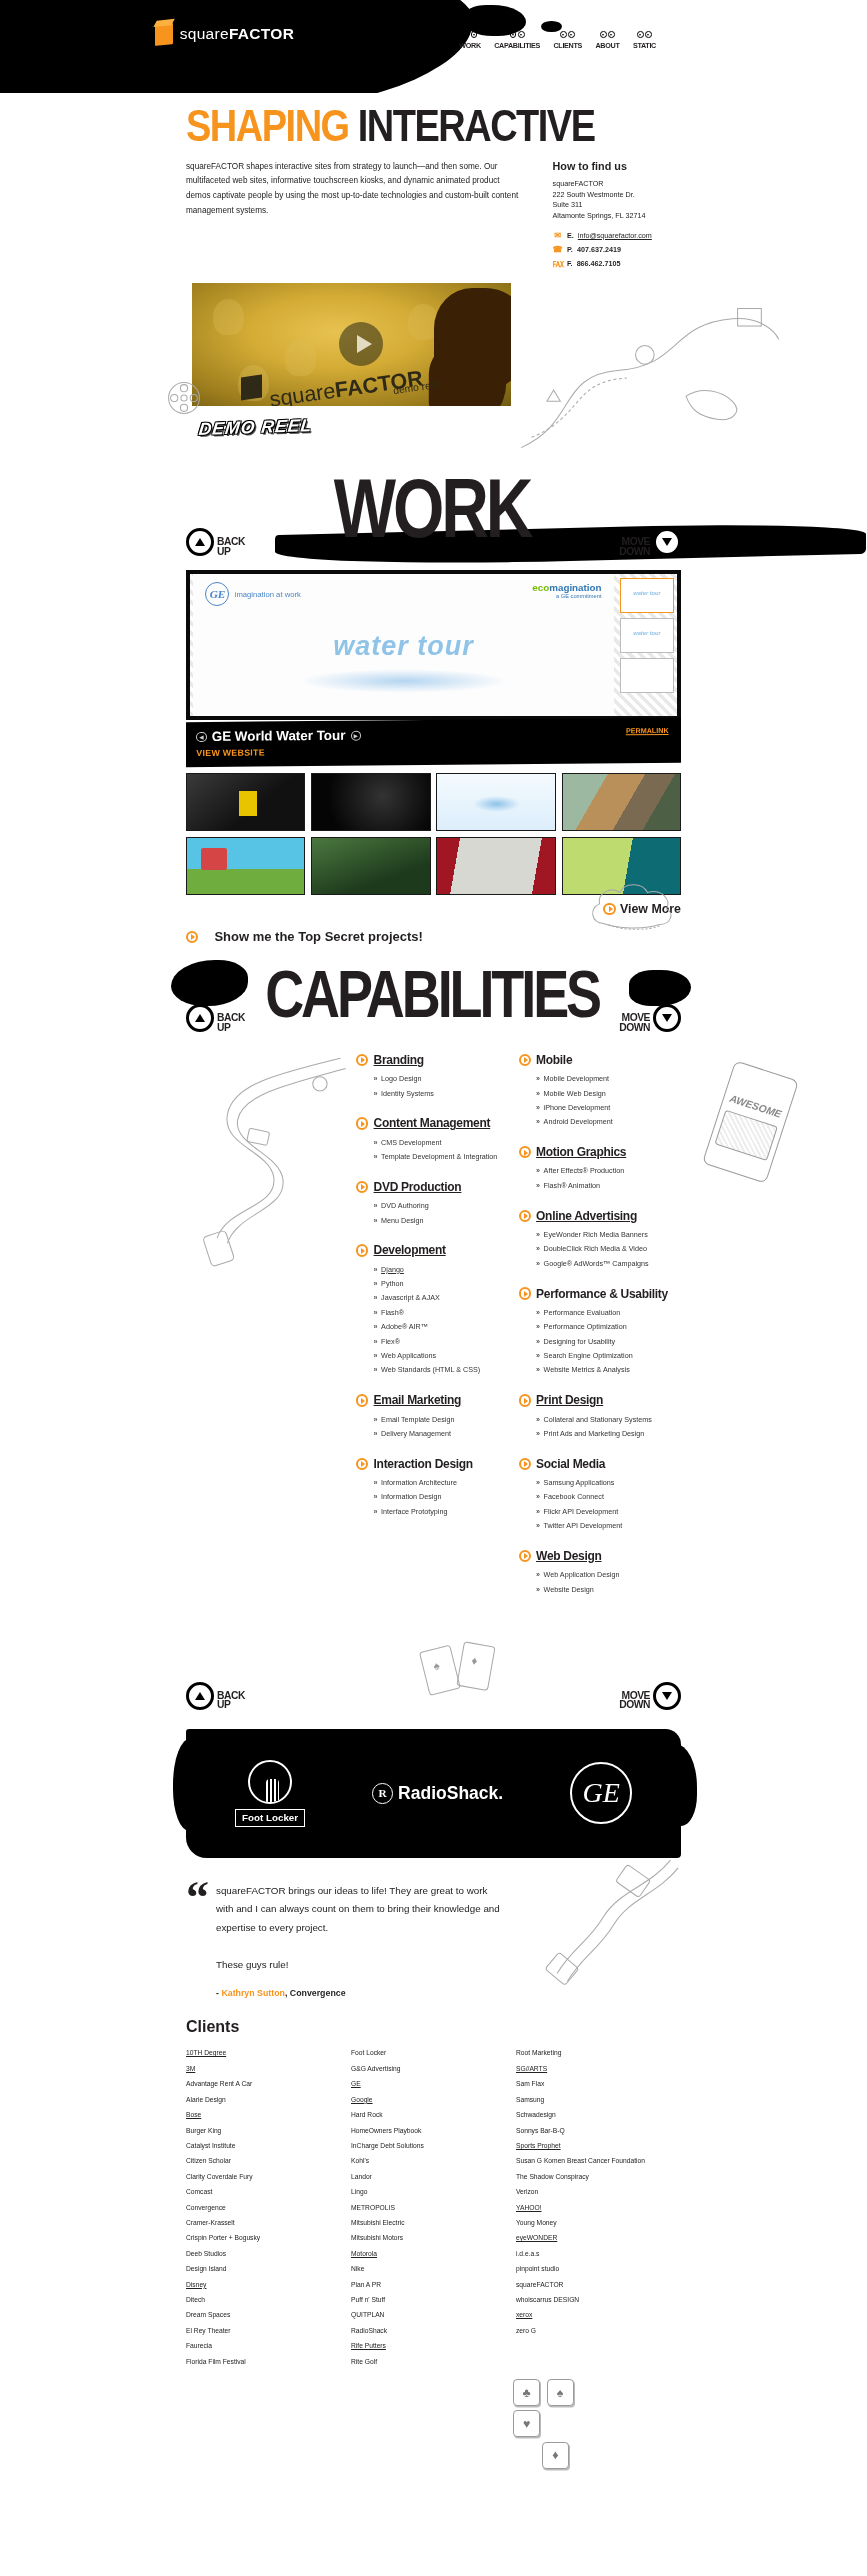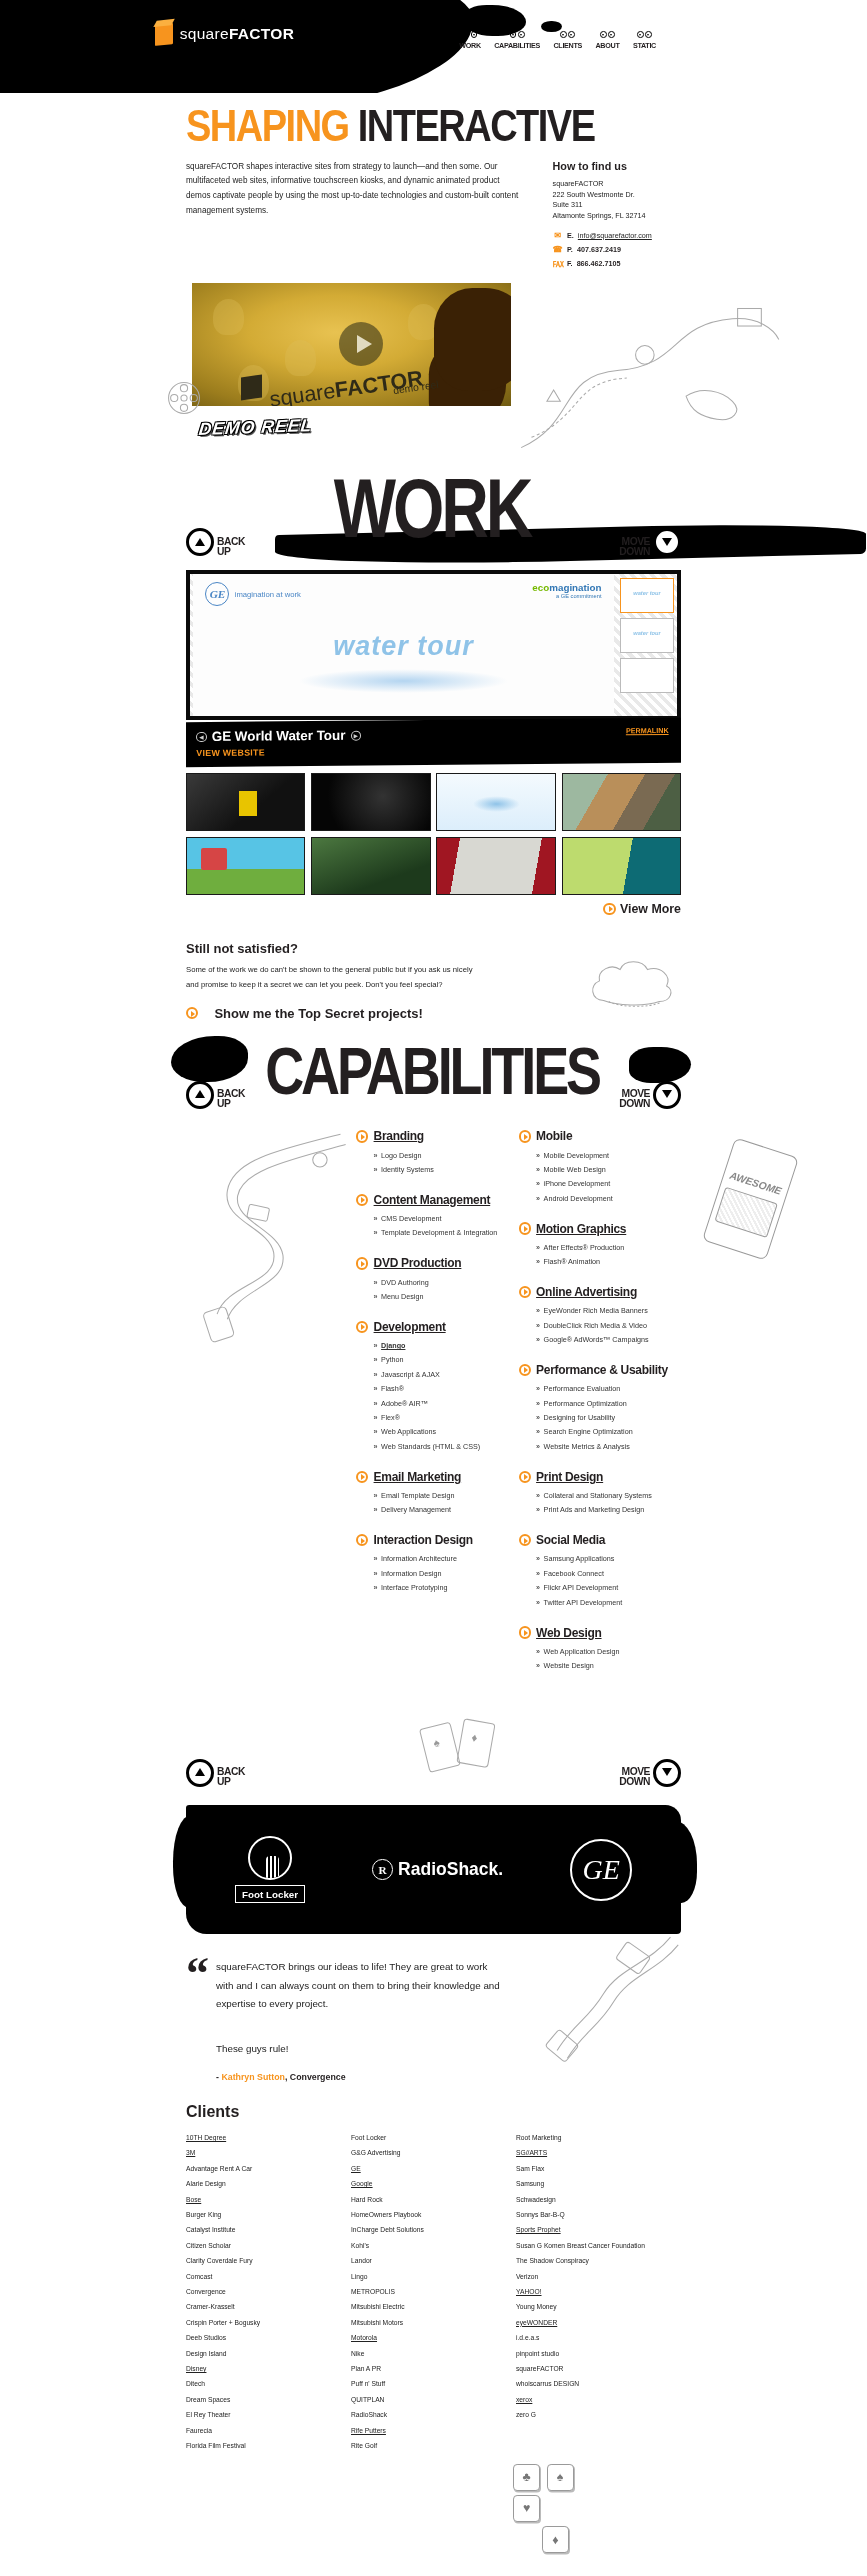--- a/index.html
+++ b/index.html
@@ -109,21 +109,21 @@
   .caps { position: relative; padding-bottom: 20.6px; }
   .caps-body { display: flex; margin-top: 20.6px; }
   .cables { width: 170px; flex: none; position: relative; }
   .caps-col { flex: 1; padding-right: 10.3px; }
   .cap-group { margin-bottom: 15.5px; }
   .cap-head { display: flex; align-items: center; gap: 5.2px; margin-bottom: 5.2px; }
   .cap-head h4 { font-size: 12px; font-weight: bold; letter-spacing: -0.3px; }
   .cap-head h4.u { text-decoration: underline; }
   .cap-item { font-size: 7.2px; line-height: 2.0; color: #333; padding-left: 17.5px; }
   .cap-item .gl { color: #555; margin-right: 3.6px; font-weight: bold; }
-  .cap-item span.u { text-decoration: underline; font-weight: bold; }
+  .cap-item span.u { text-decoration: underline; }
   .pedal { position: absolute; right: -170px; top: 10.3px; width: 67px; height: 108px; border: 1.5px solid #999; border-radius: 7.2px; transform: rotate(18deg); color:#888; }
   .pedal .pl { display:block; margin: 31px 4.1px 0; font-size: 10.3px; font-weight: bold; font-style: italic; text-align:center; }
   .pedal .screen { margin: 7.2px 5.2px; height: 36px; border: 1px solid #999; border-radius: 3.1px; background: repeating-linear-gradient(45deg,#eee 0 2.1px,#fff 2.1px 4.1px); }
 
   
   .thank { position: relative; }
   .cards { position:absolute; left: 46%; top: 5.2px; }
   .ty-row { display: flex; align-items: flex-end; margin-top: 4.1px; }
   .ty-title { font-size: 77px; font-weight: bold; letter-spacing: -4.1px; transform: scale(.82, 1.25); transform-origin: left bottom; white-space: nowrap; }
   .ty-sub { width: 144px; font-size: 9.8px; font-weight: bold; line-height: 1.45; margin-left: -31px; padding-bottom: 7.2px; }
@@ -133,21 +133,21 @@
   .fl { text-align:center; color:#fff; }
   .fl-circ { width: 44px; height: 44px; border: 2.1px solid #fff; border-radius: 50%; margin: 0 auto 5.2px; position:relative; overflow:hidden; }
   .fl-circ:after { content:""; position:absolute; left:15.5px; top:17.5px; width:13.4px; height:27px; background: repeating-linear-gradient(90deg,#fff 0 2.1px,#000 2.1px 4.1px); border-radius: 4.1px 4.1px 0 0; }
   .fl-box { border: 1.5px solid #fff; padding: 2.6px 6.2px; font-size: 9.8px; font-weight: bold; }
   .rs { color:#fff; font-size: 17.5px; font-weight: bold; display:flex; align-items:center; gap: 5.2px; }
   .rs .r-circ { width: 20.6px; height: 20.6px; border: 1.5px solid #fff; border-radius: 50%; font-size: 11.3px; display:flex; align-items:center; justify-content:center; font-family:"Liberation Serif", serif; }
   .ge-big { width: 62px; height: 62px; border: 2.6px solid #fff; border-radius: 50%; color:#fff; display:flex; align-items:center; justify-content:center; font-size: 28px; font-style: italic; font-family: "Liberation Serif", serif; }
   .quote { position: relative; margin-top: 24px; width: 319px; padding-left: 30px; }
   .qmark { position: absolute; left: 0; top: -7.2px; font-size: 46px; font-weight: bold; font-family: "Liberation Serif", serif; line-height: 1; }
   .quote p { font-size: 9.8px; line-height: 1.9; color:#222; }
-  .quote .p2 { margin-top: 26px; }
+  .quote .p2 { margin-top: 18px; }
   .attrib { margin-top: 13.4px; font-size: 8.8px; font-weight: bold; }
   .attrib .name { color: #f7941e; }
   .plug-sketch { position:absolute; right: 0; top: 222px; }
   .clients { margin-top: 20.6px; }
   .clients h3 { font-size: 16px; font-weight: bold; margin-bottom: 9.3px; }
   .client-cols { display: flex; }
   .client-col { flex: 1; }
   .client { font-size: 6.7px; line-height: 2.3; color:#222; }
   .client.u { text-decoration: underline; }
   .keys { position: relative; height: 113px; }
@@ -341,24 +341,20 @@
       <div class="thumb t7"></div>
 
       <div class="thumb t8"></div>
     </div>
 
   <div class="view-more link">
     <span class="oc"></span>
     <span>View More</span>
   </div>
 
-  <div class="satisfied">
-    <h3>Still not satisfied?</h3>
-    <p>Some of the work we do can't be shown to the general public but if you ask us nicely and promise to keep it a secret we can let you peek. Don't you feel special?</p>
-  </div>
   <div class="secret link">
     <span class="oc"></span>
     <span>Show me the Top Secret projects!</span>
   </div>
   <svg class="cloud" width="88" height="62" viewBox="0 0 170 120">
     <path class="sketch" d="M30,90 C5,88 2,60 22,52 C18,30 45,18 62,30 C70,10 105,10 115,30 C140,22 162,42 152,62 C168,70 160,92 138,92 C110,102 55,100 30,90 z"></path>
     <path class="sketch" d="M40,92 C60,104 120,104 140,94" stroke-dasharray="4 4"></path>
   </svg>
 </div>
 

